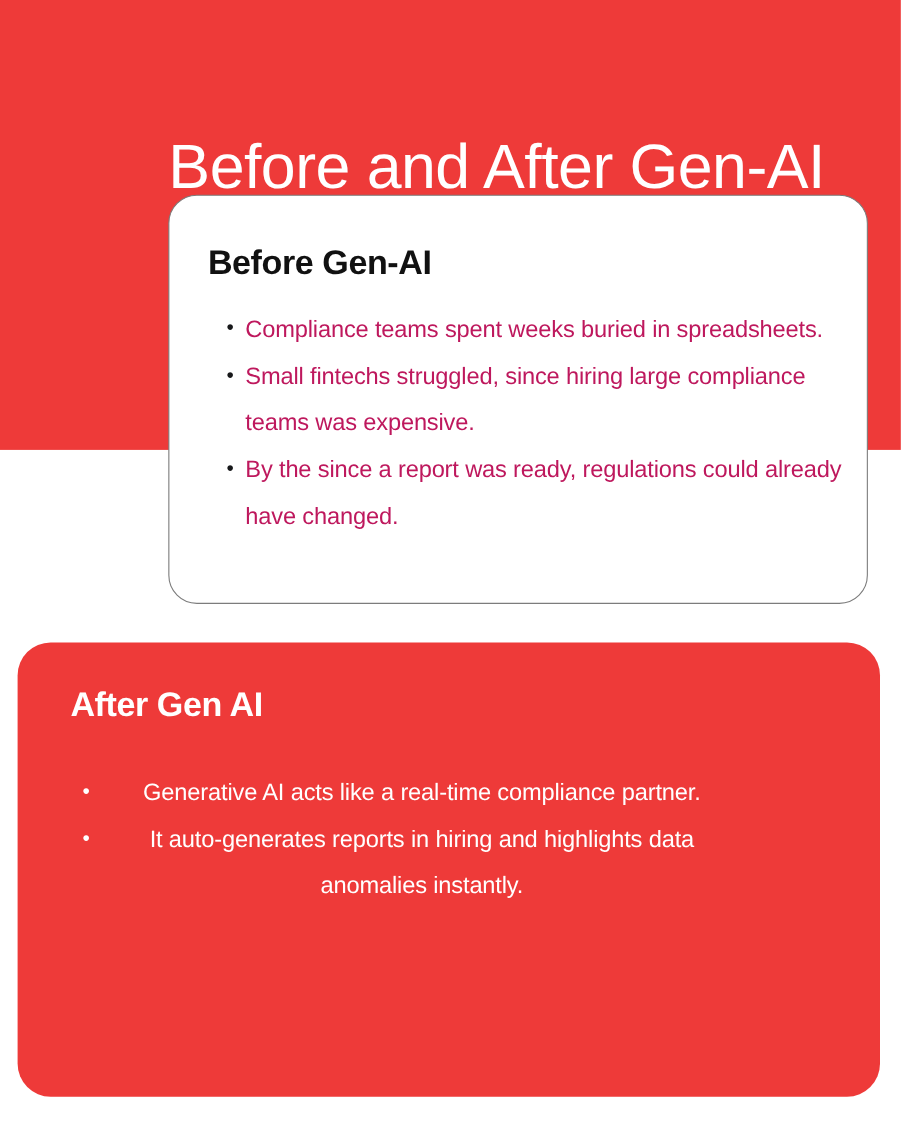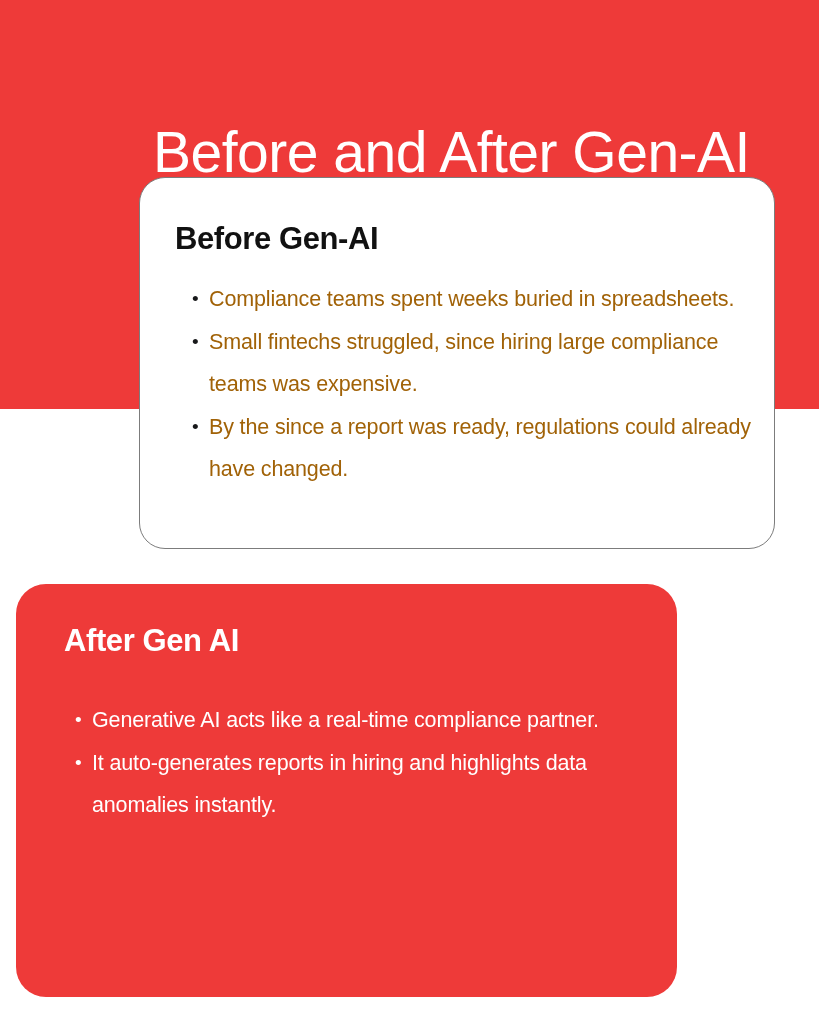--- a/index.html
+++ b/index.html
@@ -38,40 +38,41 @@
     font-weight: 400;
     letter-spacing: -0.5px;
     line-height: 1.15;
     white-space: nowrap;
     padding-left: 42px;
   }
 
   
   .card-before {
     position: absolute;
-    left: 139px;
+    left: 153px;
     top: 177px;
     width: 636px;
     height: 372px;
     box-sizing: border-box;
     background: #ffffff;
     border: 1.5px solid #7c7c7c;
     border-radius: 26px;
   }
 
   
   .card-after {
     position: absolute;
     left: 16px;
     top: 584px;
-    width: 661px;
+    width: 784px;
     height: 413px;
     box-sizing: border-box;
     background: #ee3a39;
     border-radius: 30px;
+    text-align: center;
   }
 
   .card-heading {
     font-family: "Liberation Sans", sans-serif;
     font-weight: bold;
     letter-spacing: -0.4px;
     margin: 0;
   }
   .card-before .card-heading {
     position: absolute;
@@ -117,21 +118,21 @@
   }
   ul.bullets li::before {
     content: "\2022";
     position: absolute;
     left: 0;
     top: 0;
     font-size: 19px;
     line-height: 42.5px;
   }
   .card-before ul.bullets li {
-    color: #a16207;
+    color: #be185d;
   }
   .card-before ul.bullets li::before {
     color: #17181a;
   }
   .card-after ul.bullets li {
     color: #ffffff;
   }
   .card-after ul.bullets li::before {
     color: #ffffff;
   }

